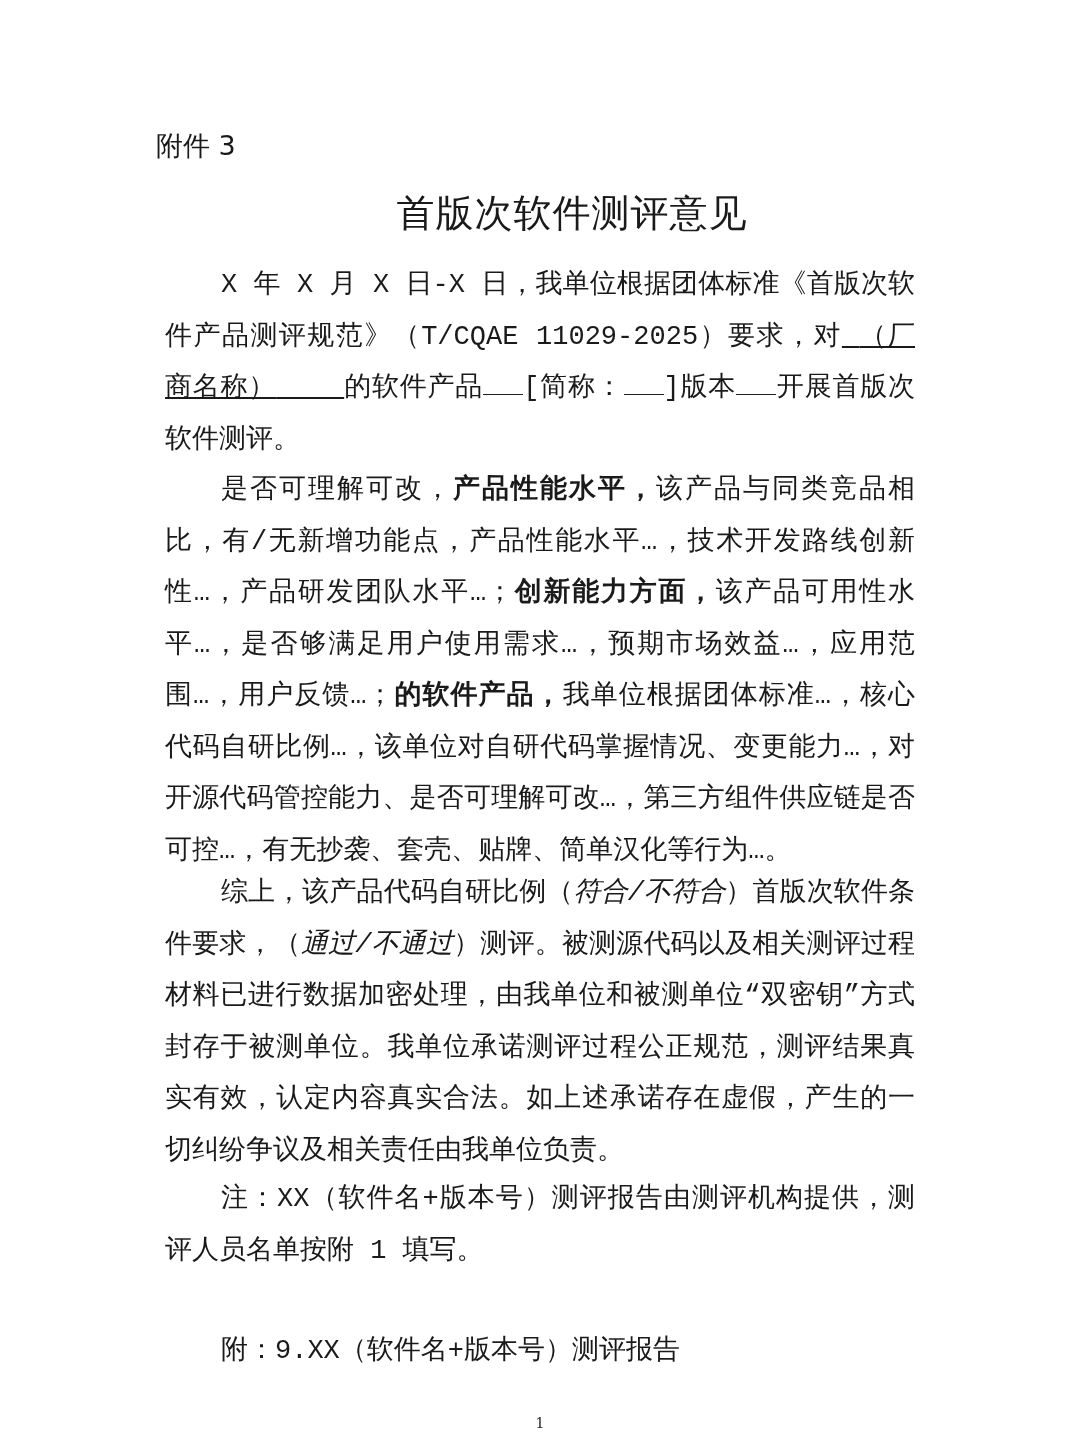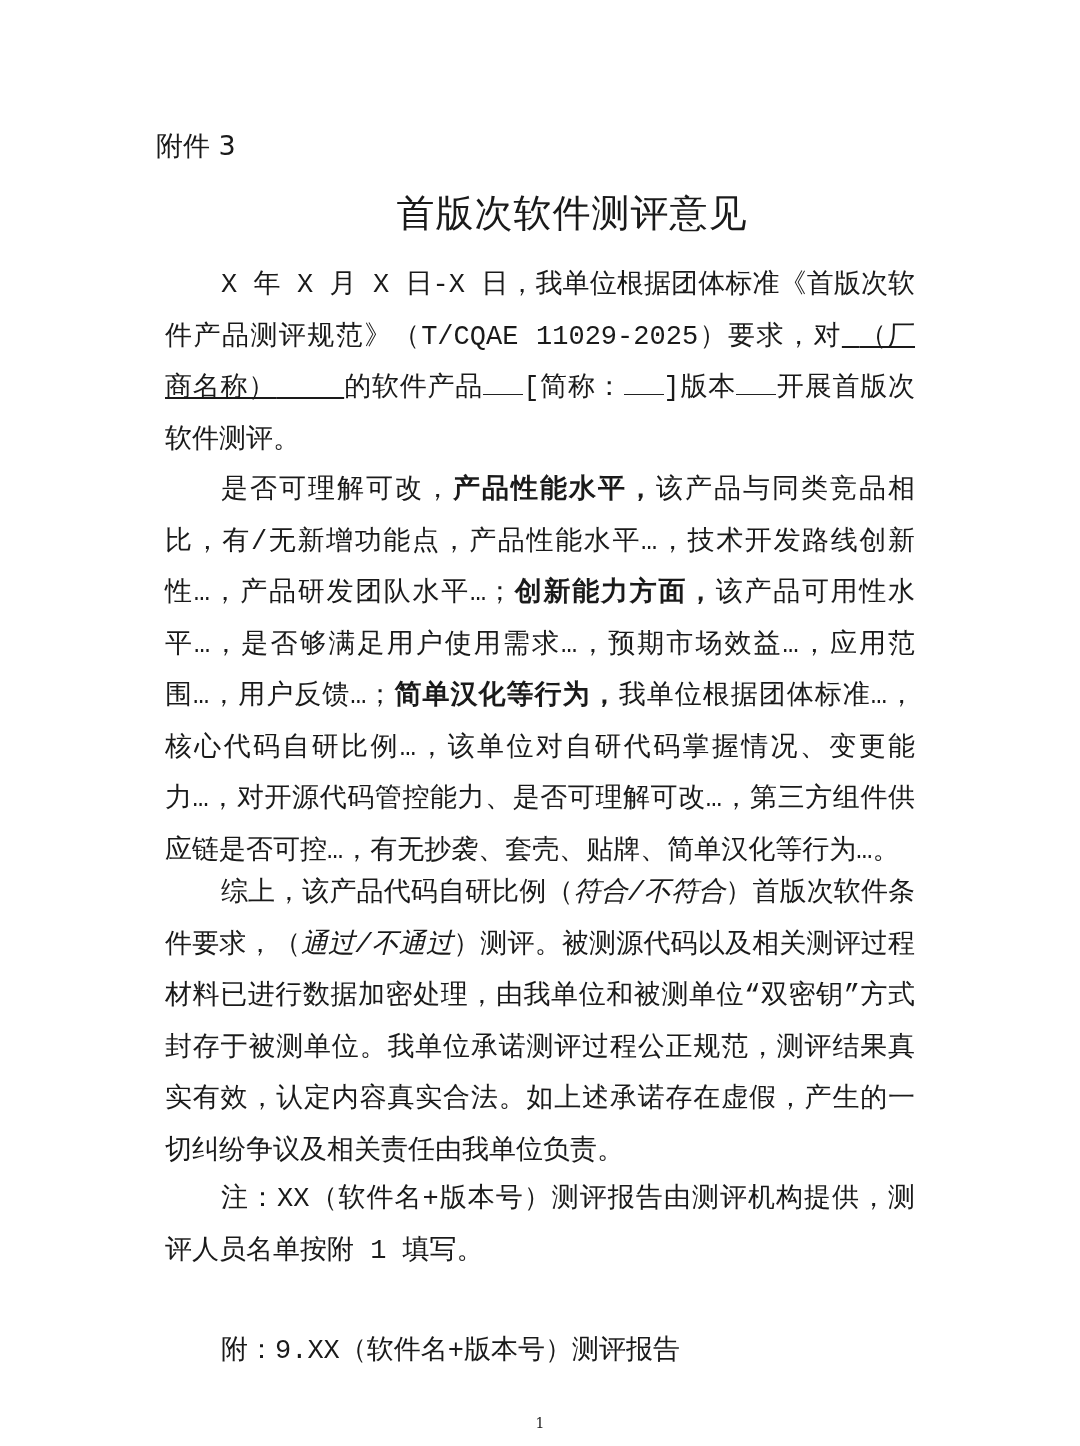--- a/index.html
+++ b/index.html
@@ -23,21 +23,21 @@
 <div class="title">首版次软件测评意见</div>
 
 <div class="body-text" style="top:260px;">
   <p class="p">
     <span>X 年 X 月 X 日-X 日，我单位根据团体标准《首版次软件产品测评规范》（T/CQAE 11029-2025）要求，对</span><span class="u">&nbsp;<span>（厂商名称）</span>&nbsp;&nbsp;&nbsp;&nbsp;</span><span>的软件产品</span><span class="blank" style="width:40px"></span><span>[简称：</span><span class="blank" style="width:40px"></span><span>]版本</span><span class="blank" style="width:40px"></span><span>开展首版次软件测评。</span>
   </p>
 </div>
 
 <div class="body-text" style="top:465px;">
   <p class="p">
-    <span>是否可理解可改，</span><span class="b">产品性能水平，</span><span>该产品与同类竞品相比，有/无新增功能点，产品性能水平…，技术开发路线创新性…，产品研发团队水平…；</span><span class="b">创新能力方面，</span><span>该产品可用性水平…，是否够满足用户使用需求…，预期市场效益…，应用范围…，用户反馈…；</span><span class="b">简单汉化等行为，</span><span>我单位根据团体标准…，核心代码自研比例…，该单位对自研代码掌握情况、变更能力…，对开源代码管控能力、是否可理解可改…，第三方组件供应链是否可控…，有无抄袭、套壳、贴牌、简单汉化等行为…。</span>
+    <span>是否可理解可改，</span><span class="b">产品性能水平，</span><span>该产品与同类竞品相比，有/无新增功能点，产品性能水平…，技术开发路线创新性…，产品研发团队水平…；</span><span class="b">创新能力方面，</span><span>该产品可用性水平…，是否够满足用户使用需求…，预期市场效益…，应用范围…，用户反馈…；</span><span class="b">的软件产品，</span><span>我单位根据团体标准…，核心代码自研比例…，该单位对自研代码掌握情况、变更能力…，对开源代码管控能力、是否可理解可改…，第三方组件供应链是否可控…，有无抄袭、套壳、贴牌、简单汉化等行为…。</span>
   </p>
 </div>
 
 <div class="body-text" style="top:868px;">
   <p class="p">
     <span>综上，该产品代码自研比例（</span><span class="i">符合/不符合</span><span>）首版次软件条件要求，（</span><span class="i">通过/不通过</span><span>）测评。被测源代码以及相关测评过程材料已进行数据加密处理，由我单位和被测单位“双密钥”方式封存于被测单位。我单位承诺测评过程公正规范，测评结果真实有效，认定内容真实合法。如上述承诺存在虚假，产生的一切纠纷争议及相关责任由我单位负责。</span>
   </p>
 </div>
 
 <div class="body-text" style="top:1174px;">

